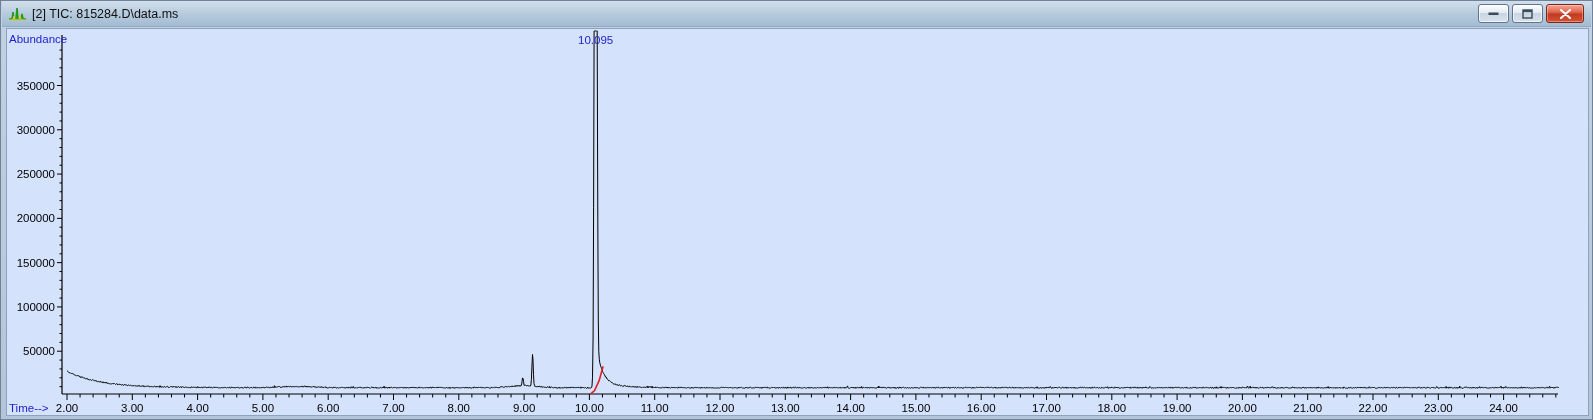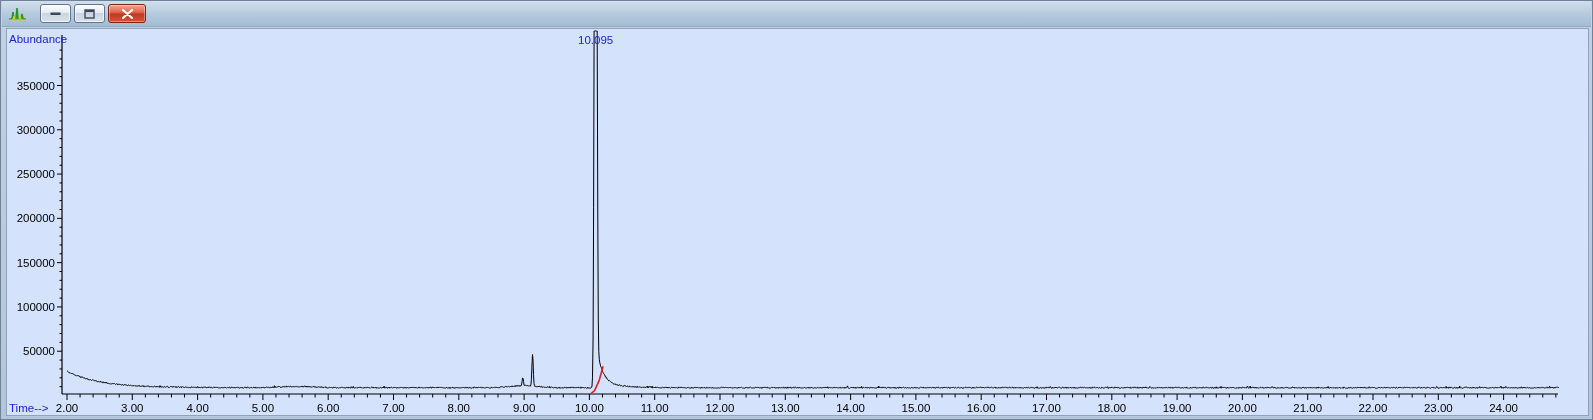--- a/index.html
+++ b/index.html
@@ -48,20 +48,21 @@
 </head>
 <body>
 
 <div class="window">
 
   <div class="titlebar">
     <svg class="app-icon" viewBox="0 0 17 15">
       <polyline points="0,13 3,13 4,6 5,13 7,13 8,2 9,13 12,13 13,8 14,13 17,13" fill="none" stroke="#1f9c1f" stroke-width="1.6"></polyline>
       <polyline points="0,14 4,14 5,10 6,14 10,14 11,9 12,14 17,14" fill="none" stroke="#d8c83a" stroke-width="1.2"></polyline>
     </svg>
+    <div class="title-text">[2] TIC: 815284.D\data.ms</div>
     <div class="win-controls">
       <button class="win-btn" aria-label="minimize">
         <svg width="11" height="9">
           <rect x="0.5" y="3.5" width="10" height="2.5" fill="#3a4a5c"></rect>
         </svg>
       </button>
       <button class="win-btn" aria-label="maximize">
         <svg width="11" height="10">
           <rect x="1" y="1" width="9" height="8" fill="none" stroke="#3a4a5c" stroke-width="1.4"></rect>
           <rect x="1" y="1" width="9" height="2.2" fill="#3a4a5c"></rect>

